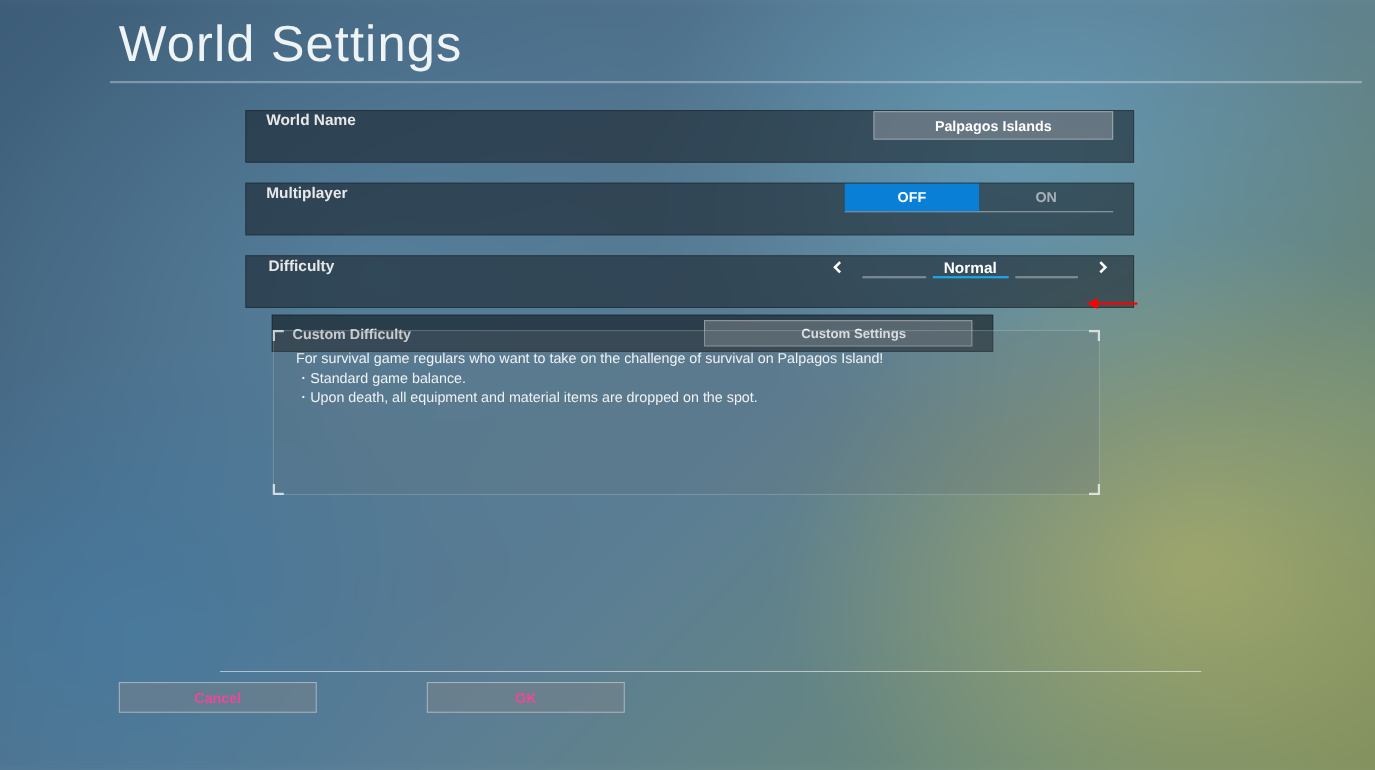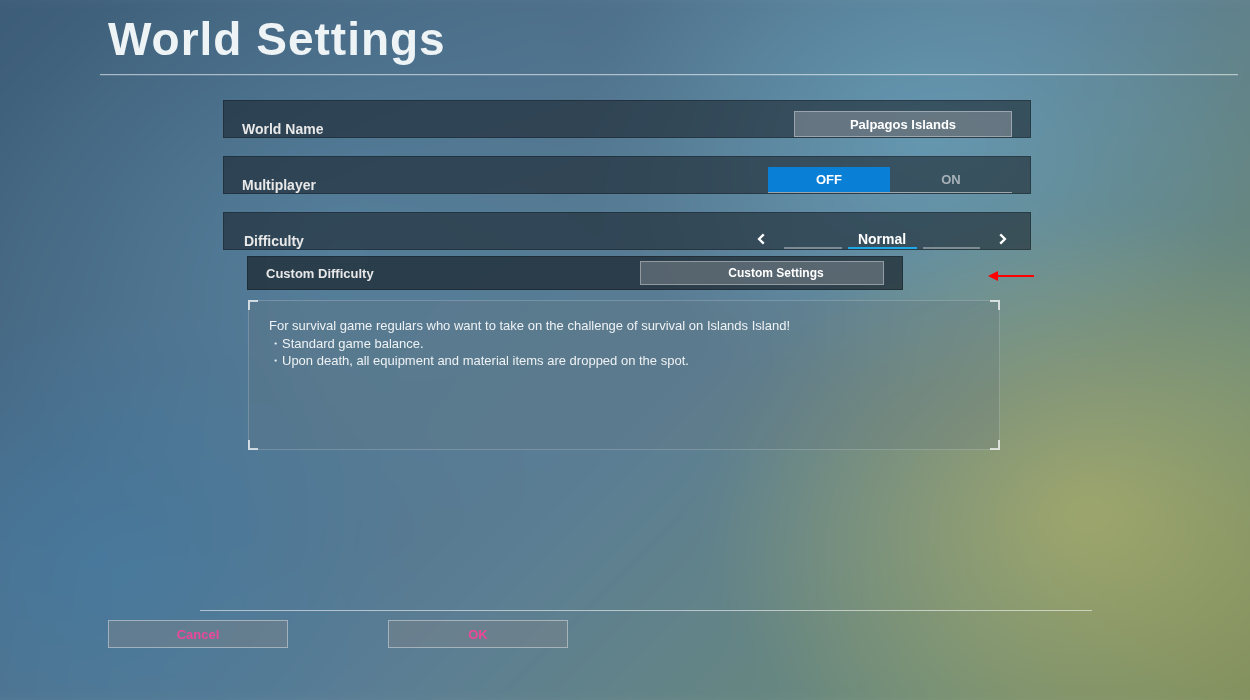--- a/index.html
+++ b/index.html
@@ -24,44 +24,44 @@
     }
     .page {
       position: absolute;
       inset: 0;
     }
     .title {
       position: absolute;
       left: 108px;
       top: 12px;
       font-size: 46px;
-      font-weight: 700;
+      font-weight: 400;
       letter-spacing: 1px;
       color: #eef4f6;
     }
     .title-rule {
       position: absolute;
       left: 100px;
       right: 12px;
       top: 74px;
       height: 0;
       border-top: 1px solid rgba(255,255,255,0.55);
       border-bottom: 1px solid rgba(255,255,255,0.12);
     }
     .panel {
       position: absolute;
       left: 223px;
       top: 100px;
       width: 808px;
     }
     .row {
       background: rgba(20,28,34,0.55);
-      height: 38px;
-      display: flex;
-      align-items: flex-end;
+      height: 48px;
+      display: flex;
+      align-items: flex-start;
       padding: 0 18px;
       margin-bottom: 18px;
       border: 1px solid rgba(0,0,0,0.25);
     }
     .row .label {
       font-size: 14px;
       font-weight: 600;
       color: #e8e8e8;
     }
     .row .controls {
@@ -318,21 +318,21 @@
   <div class="arrow-annot">
     <div class="head"></div>
     <div class="shaft"></div>
   </div>
 
   <div class="desc-box">
     <div class="corner tl"></div>
       <div class="corner tr"></div>
       <div class="corner bl"></div>
       <div class="corner br"></div>
-    <div>For survival game regulars who want to take on the challenge of survival on Islands Island!</div>
+    <div>For survival game regulars who want to take on the challenge of survival on Palpagos Island!</div>
     <div>・Standard game balance.</div>
     <div>・Upon death, all equipment and material items are dropped on the spot.</div>
   </div>
 
   <div class="footer-rule"></div>
 
   <div class="footer">
     <div class="btn">Cancel</div>
     <div class="btn">OK</div>
   </div>

